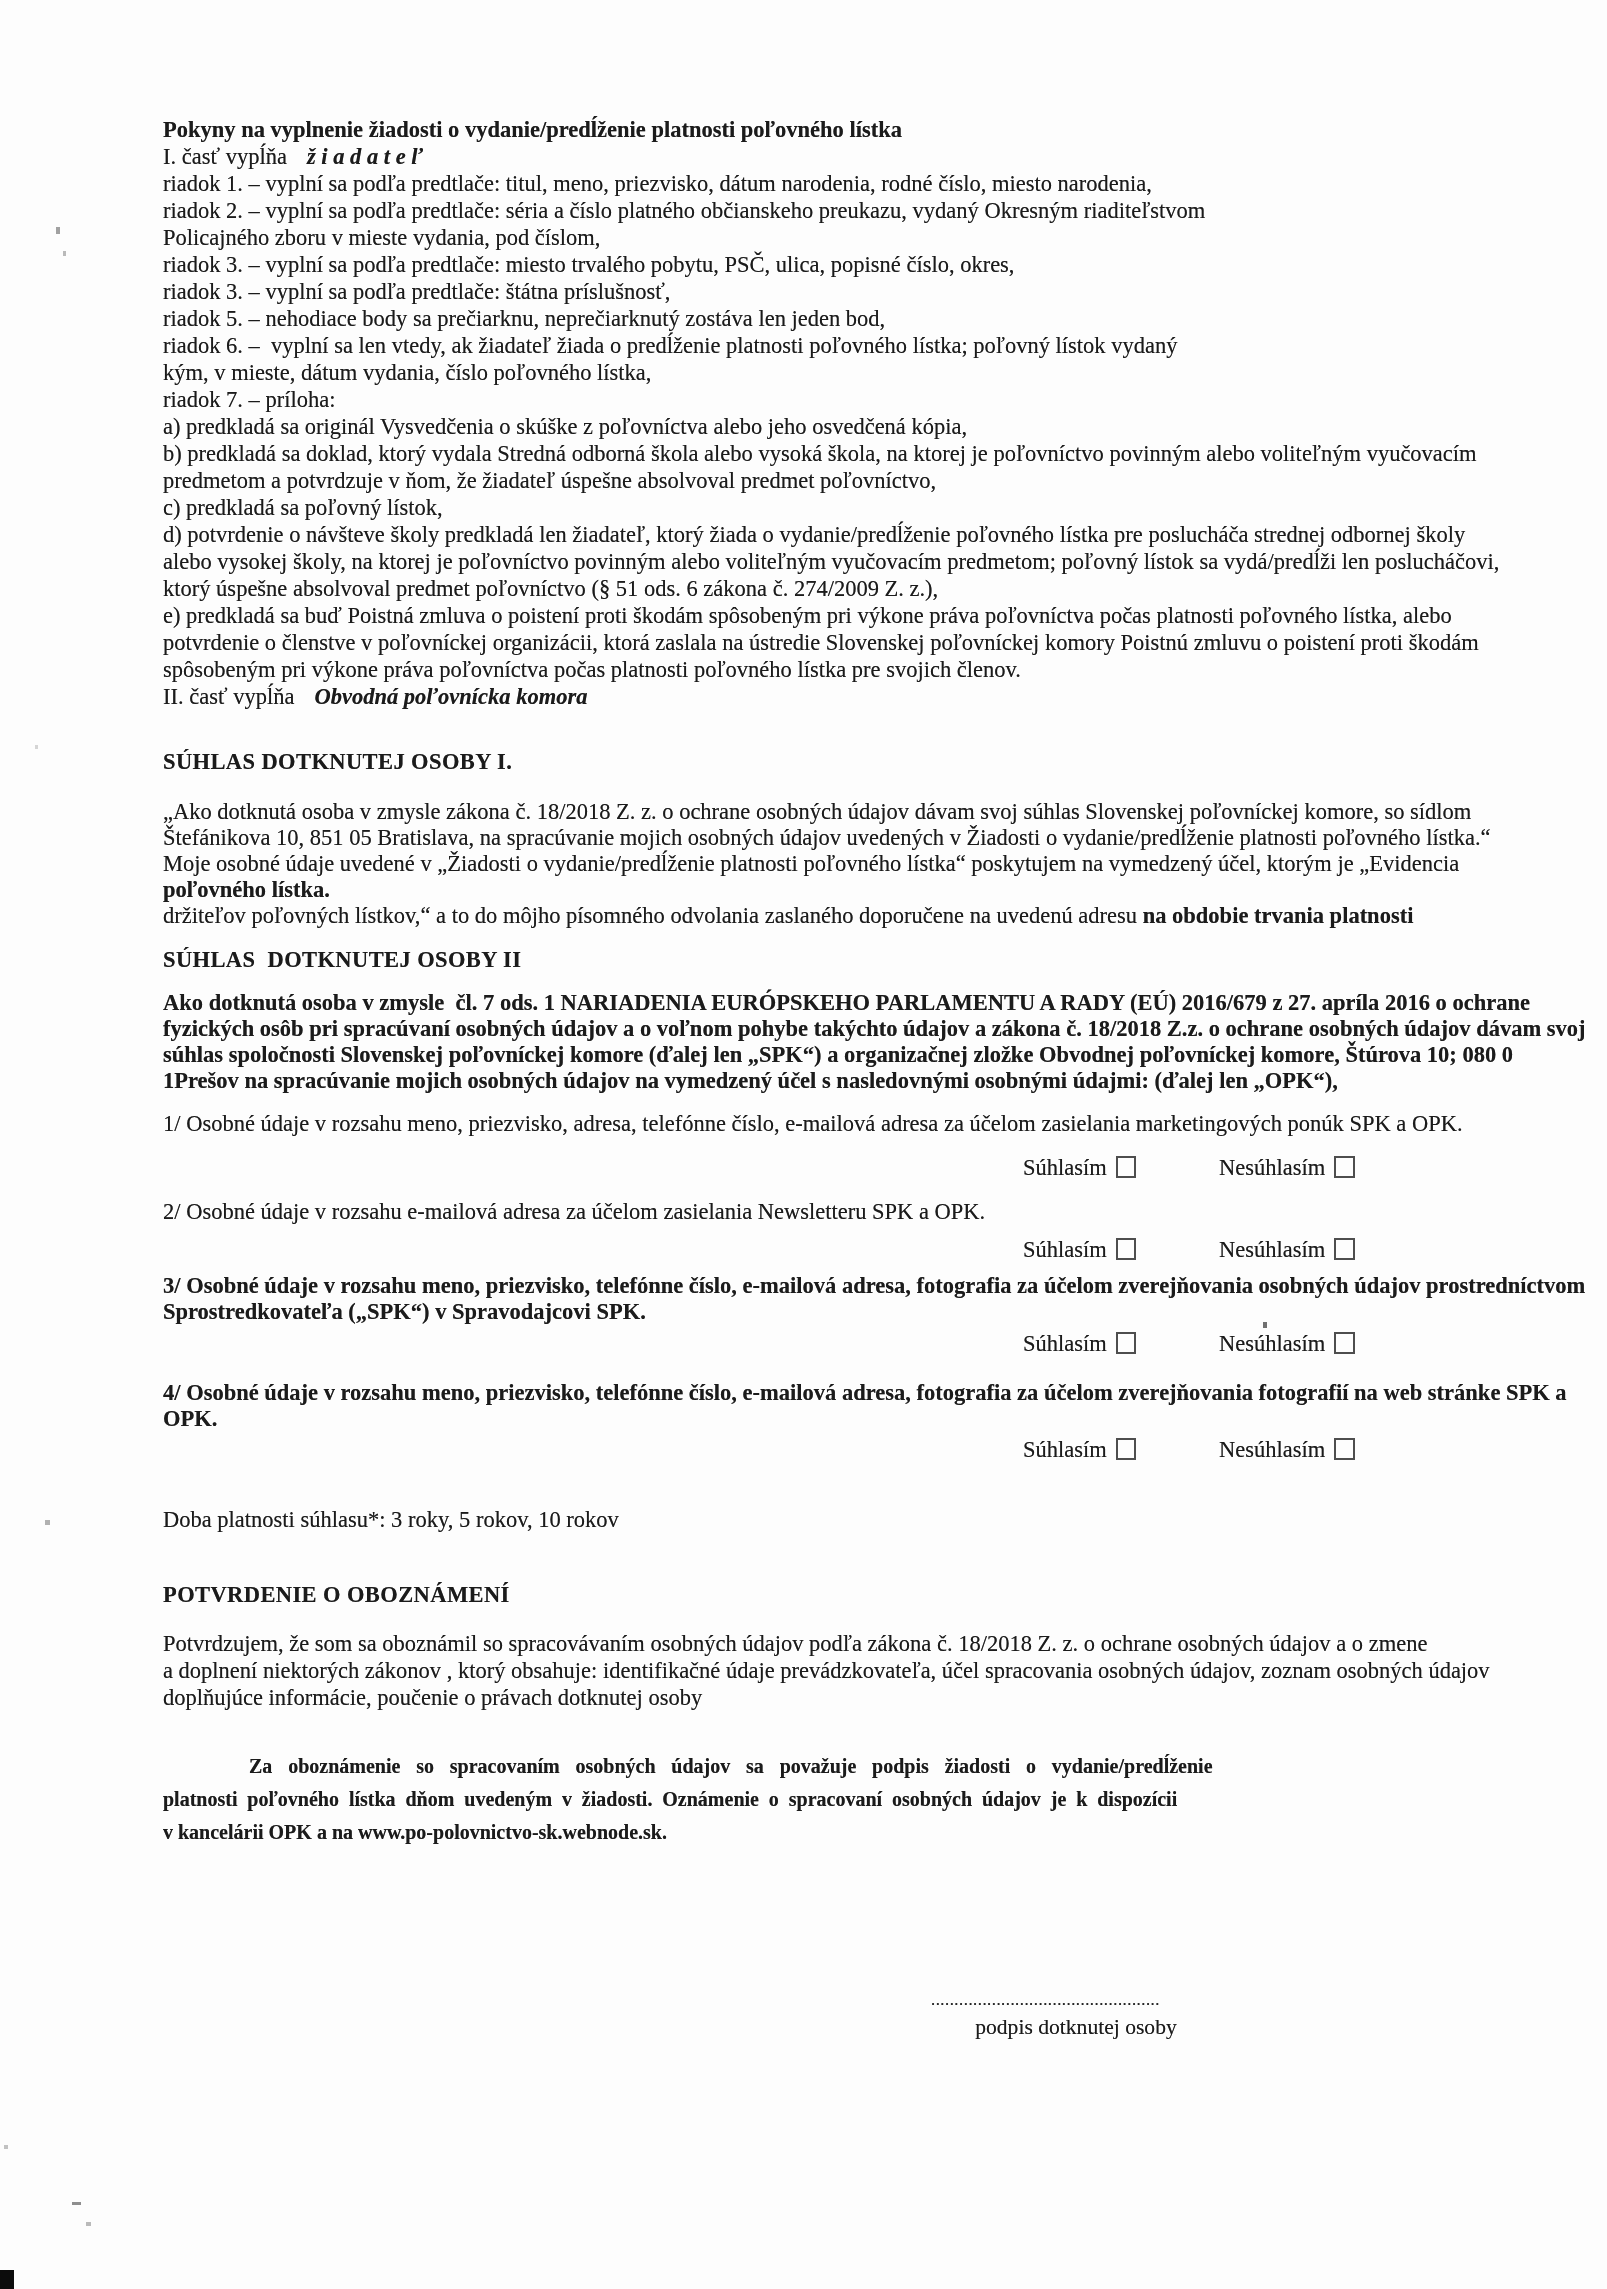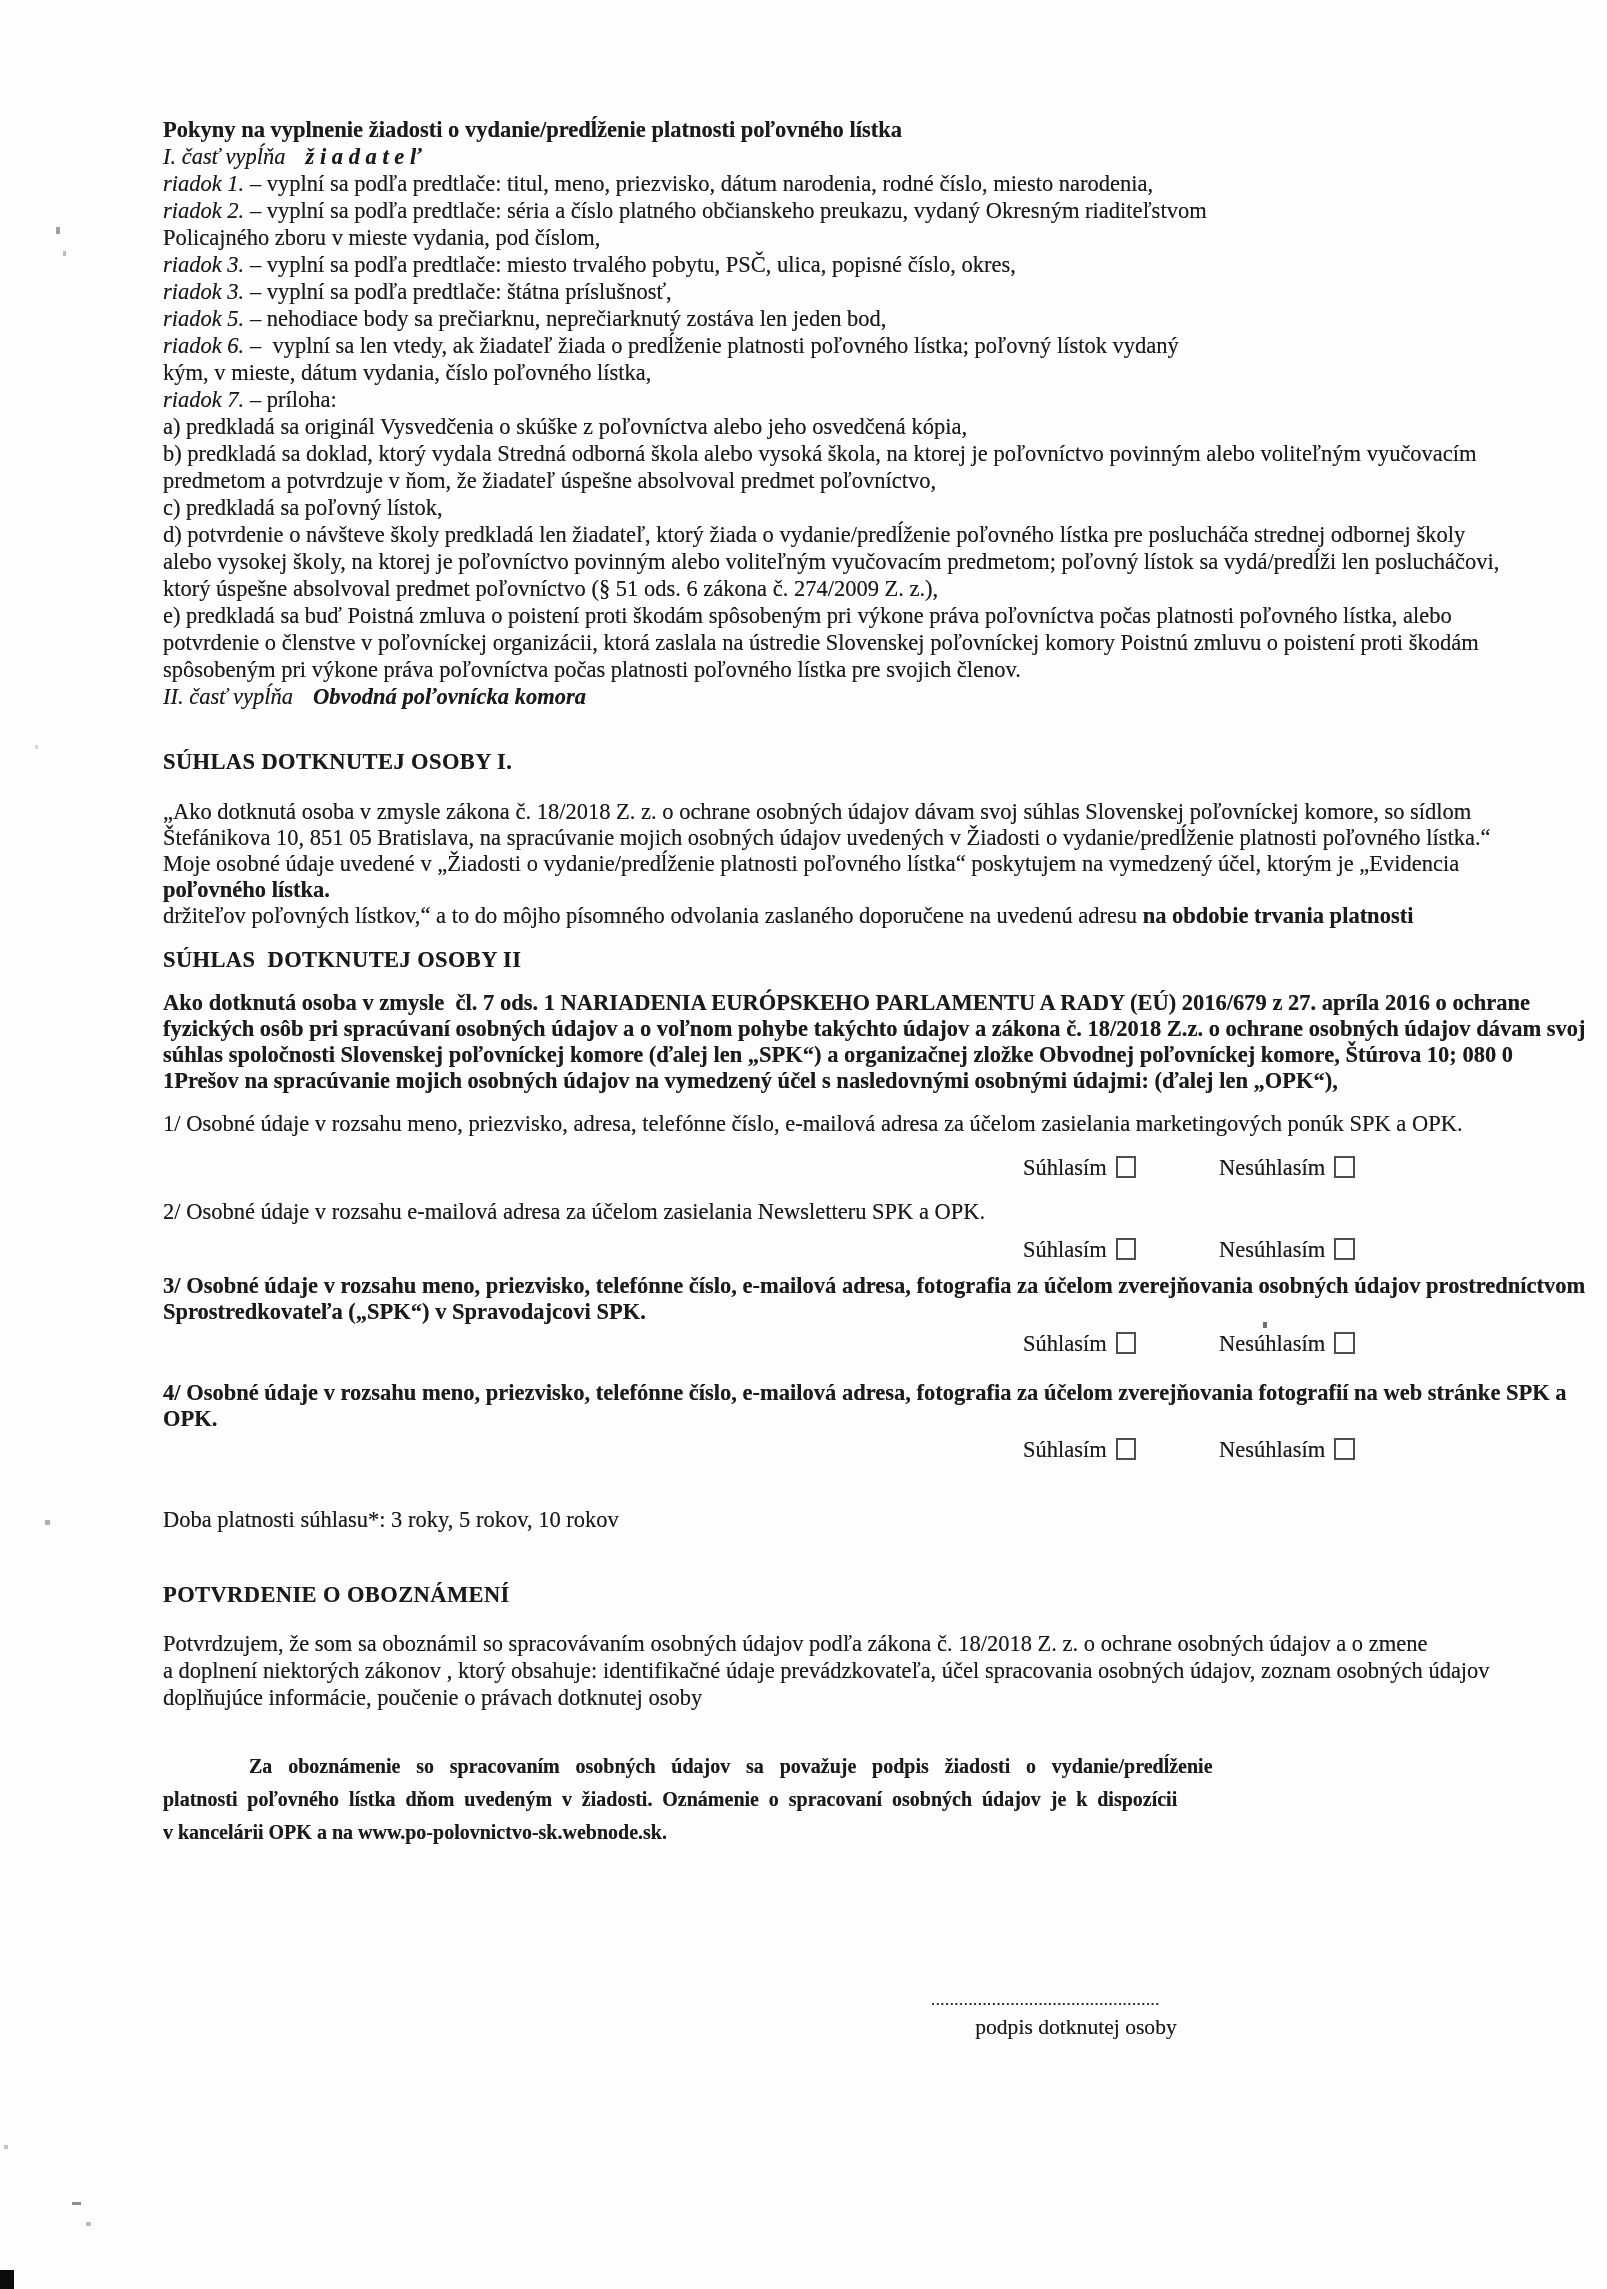--- a/index.html
+++ b/index.html
@@ -5,21 +5,21 @@
   html,body{margin:0;padding:0;background:#e8e8e8;}
   .page{
     position:relative;width:1607px;height:2290px;background:#fdfdfd;overflow:hidden;
     font-family:"Liberation Serif","DejaVu Serif",serif;color:#1b1b1b;
     text-shadow:0 0 0.5px rgba(20,20,20,.55);
   }
   .sec{position:absolute;left:163px;}
   .ln{white-space:nowrap;font-size:22.5px;line-height:27px;}
   .para .ln{line-height:26px;}
   .para2 .ln{line-height:26px;font-weight:bold;}
-  .it{font-style:italic;}
+  .it{}
   .b{font-weight:bold;}
   .bi{font-weight:bold;font-style:italic;}
   .hd{font-weight:bold;letter-spacing:0.4px;}
   .gap{margin-left:20px;}
   .crow{position:absolute;left:163px;width:1333px;height:27.4px;font-size:22.5px;}
   .crow .agree{position:absolute;left:860px;white-space:nowrap;}
   .crow .disagree{position:absolute;left:1056px;white-space:nowrap;}
   .cb{
     display:inline-block;width:16.7px;height:17.6px;border:2px solid #4e4e4e;
     margin-left:8.8px;vertical-align:-2.9px;background:transparent;

